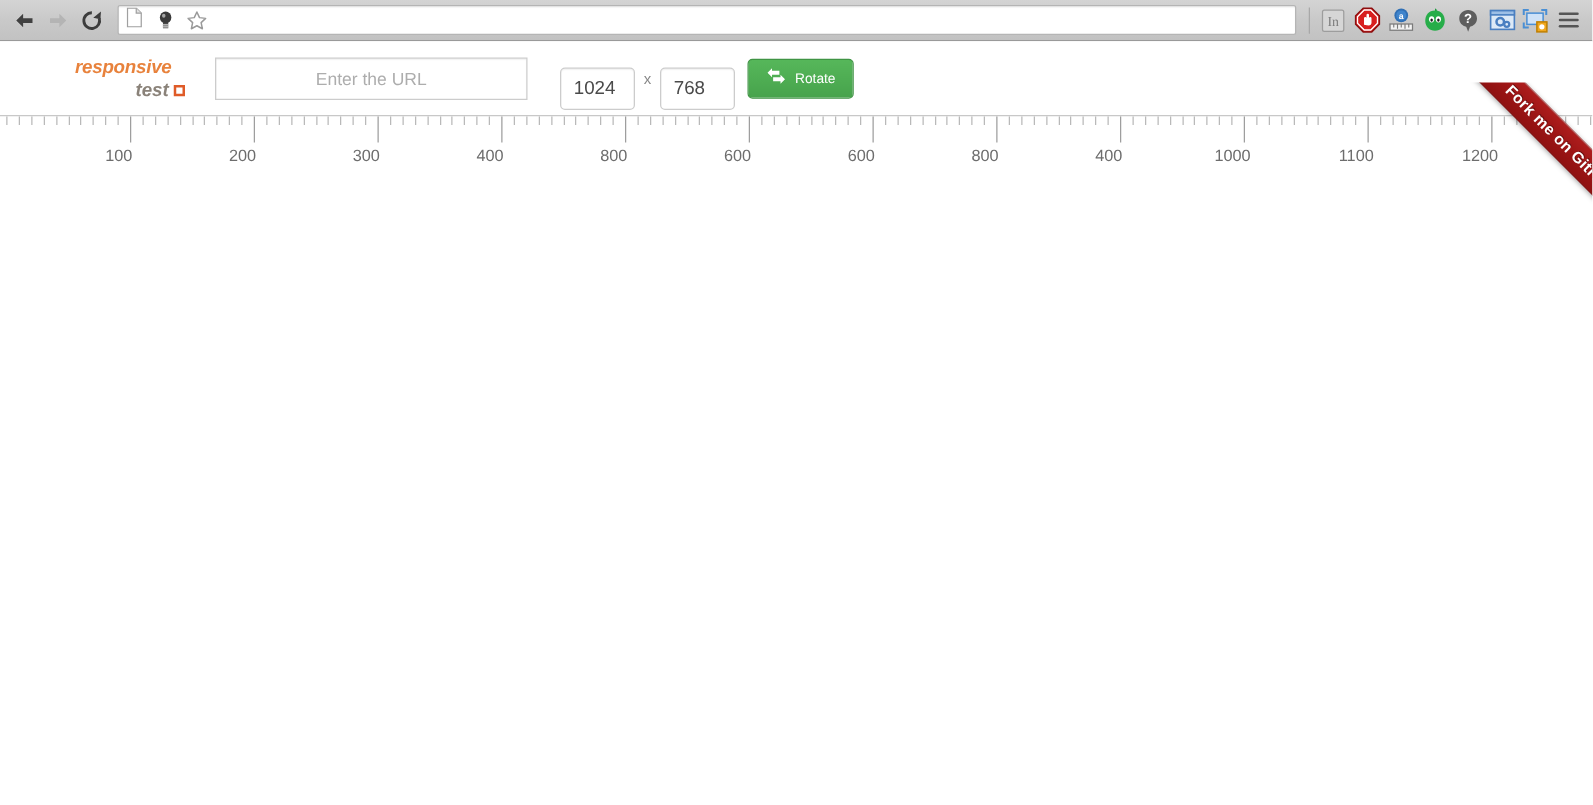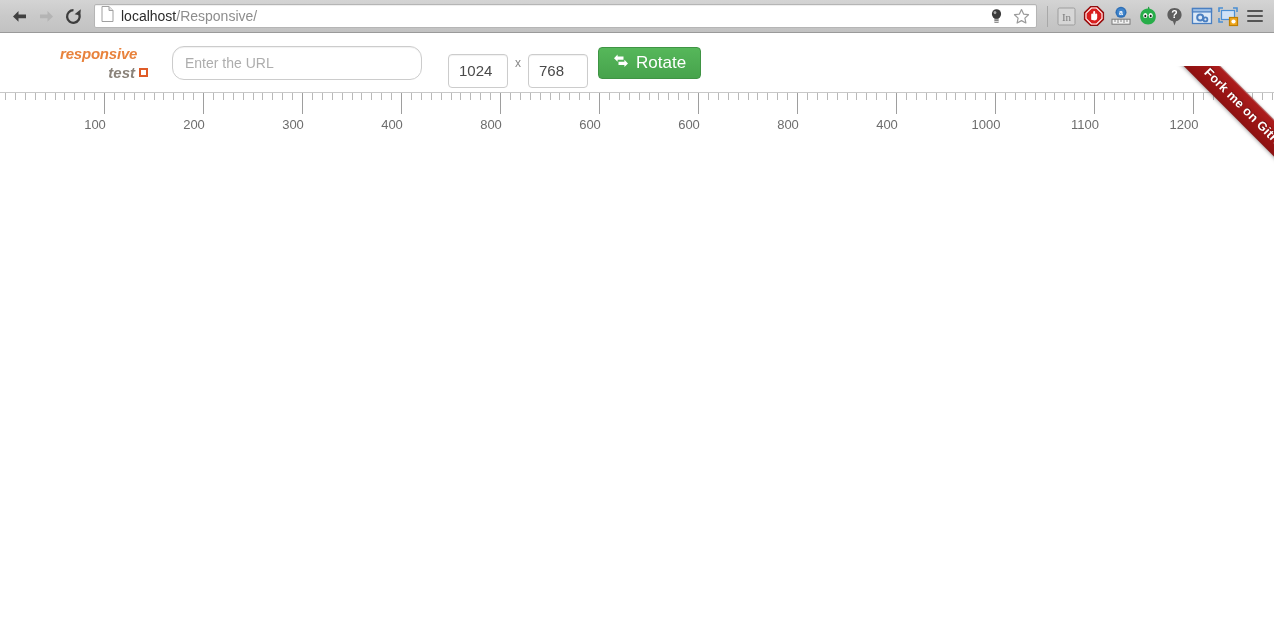--- a/index.html
+++ b/index.html
@@ -143,24 +143,25 @@
 
   .url-input {
     width: 250px;
     height: 34px;
     margin-left: 24px;
     padding: 0 12px;
     font-size: 14px;
     font-family: "Liberation Sans", sans-serif;
     color: #555;
     border: 1px solid #cccccc;
-    border-radius: 12px;
+    border-radius: 0;
     box-sizing: border-box;
     outline: none;
     box-shadow: inset 0 1px 1px rgba(0,0,0,0.06);
+    text-align: center;
   }
   .url-input::placeholder { color: #adadad; }
 
   .size-group {
     display: flex;
     align-items: center;
     margin-left: 26px;
   }
   .size-input {
     width: 60px;
@@ -183,21 +184,21 @@
   }
   .rotate-btn {
     height: 32px;
     margin-left: 10px;
     padding: 0 14px;
     background: #4caf50;
     background: linear-gradient(to bottom, #56b75a 0%, #47a34c 100%);
     border: 1px solid #3f9444;
     border-radius: 4px;
     color: #ffffff;
-    font-size: 17px;
+    font-size: 11px;
     font-family: "Liberation Sans", sans-serif;
     display: flex;
     align-items: center;
     gap: 7px;
     cursor: pointer;
     box-sizing: border-box;
   }
 
   
   .gh-ribbon {
@@ -294,21 +295,20 @@
     </span>
   </div>
 
   <div class="urlbar">
     <span class="page-icon">
       <svg width="13" height="16" viewBox="0 0 13 16">
         <path d="M1 0.5 L8 0.5 L12 4.5 L12 15.5 L1 15.5 Z" fill="#ffffff" stroke="#a0a0a0" stroke-width="1"></path>
         <path d="M8 0.5 L8 4.5 L12 4.5" fill="#e2e2e2" stroke="#a0a0a0" stroke-width="1"></path>
       </svg>
     </span>
-    <span class="url-text"><span class="url-host">localhost</span><span>/Responsive/</span></span>
     <span class="urlbar-actions">
       <span class="urlbar-icon">
         <svg width="15" height="17" viewBox="0 0 15 17">
           <ellipse cx="7.5" cy="6" rx="4.6" ry="4.8" fill="#3a3a3a"></ellipse>
           <rect x="5.4" y="10.2" width="4.2" height="4.4" fill="#4a4a4a"></rect>
           <rect x="5" y="11.4" width="5" height="1" fill="#d8d8d8"></rect>
           <rect x="5" y="13" width="5" height="1" fill="#d8d8d8"></rect>
           <ellipse cx="6" cy="4.6" rx="1.4" ry="1.6" fill="#ffffff" opacity="0.55"></ellipse>
         </svg>
       </span>

